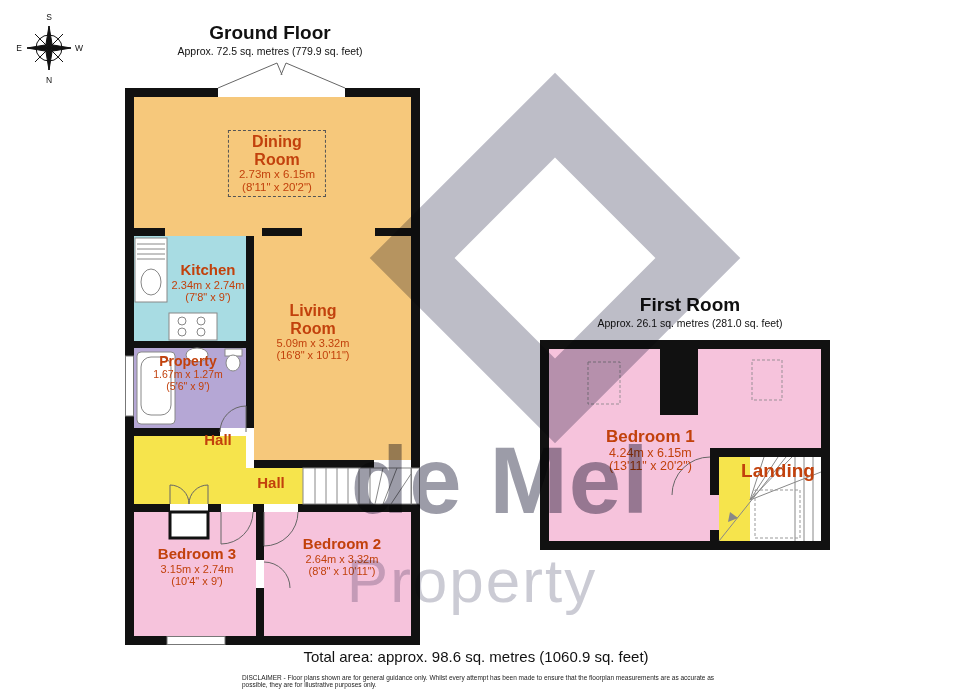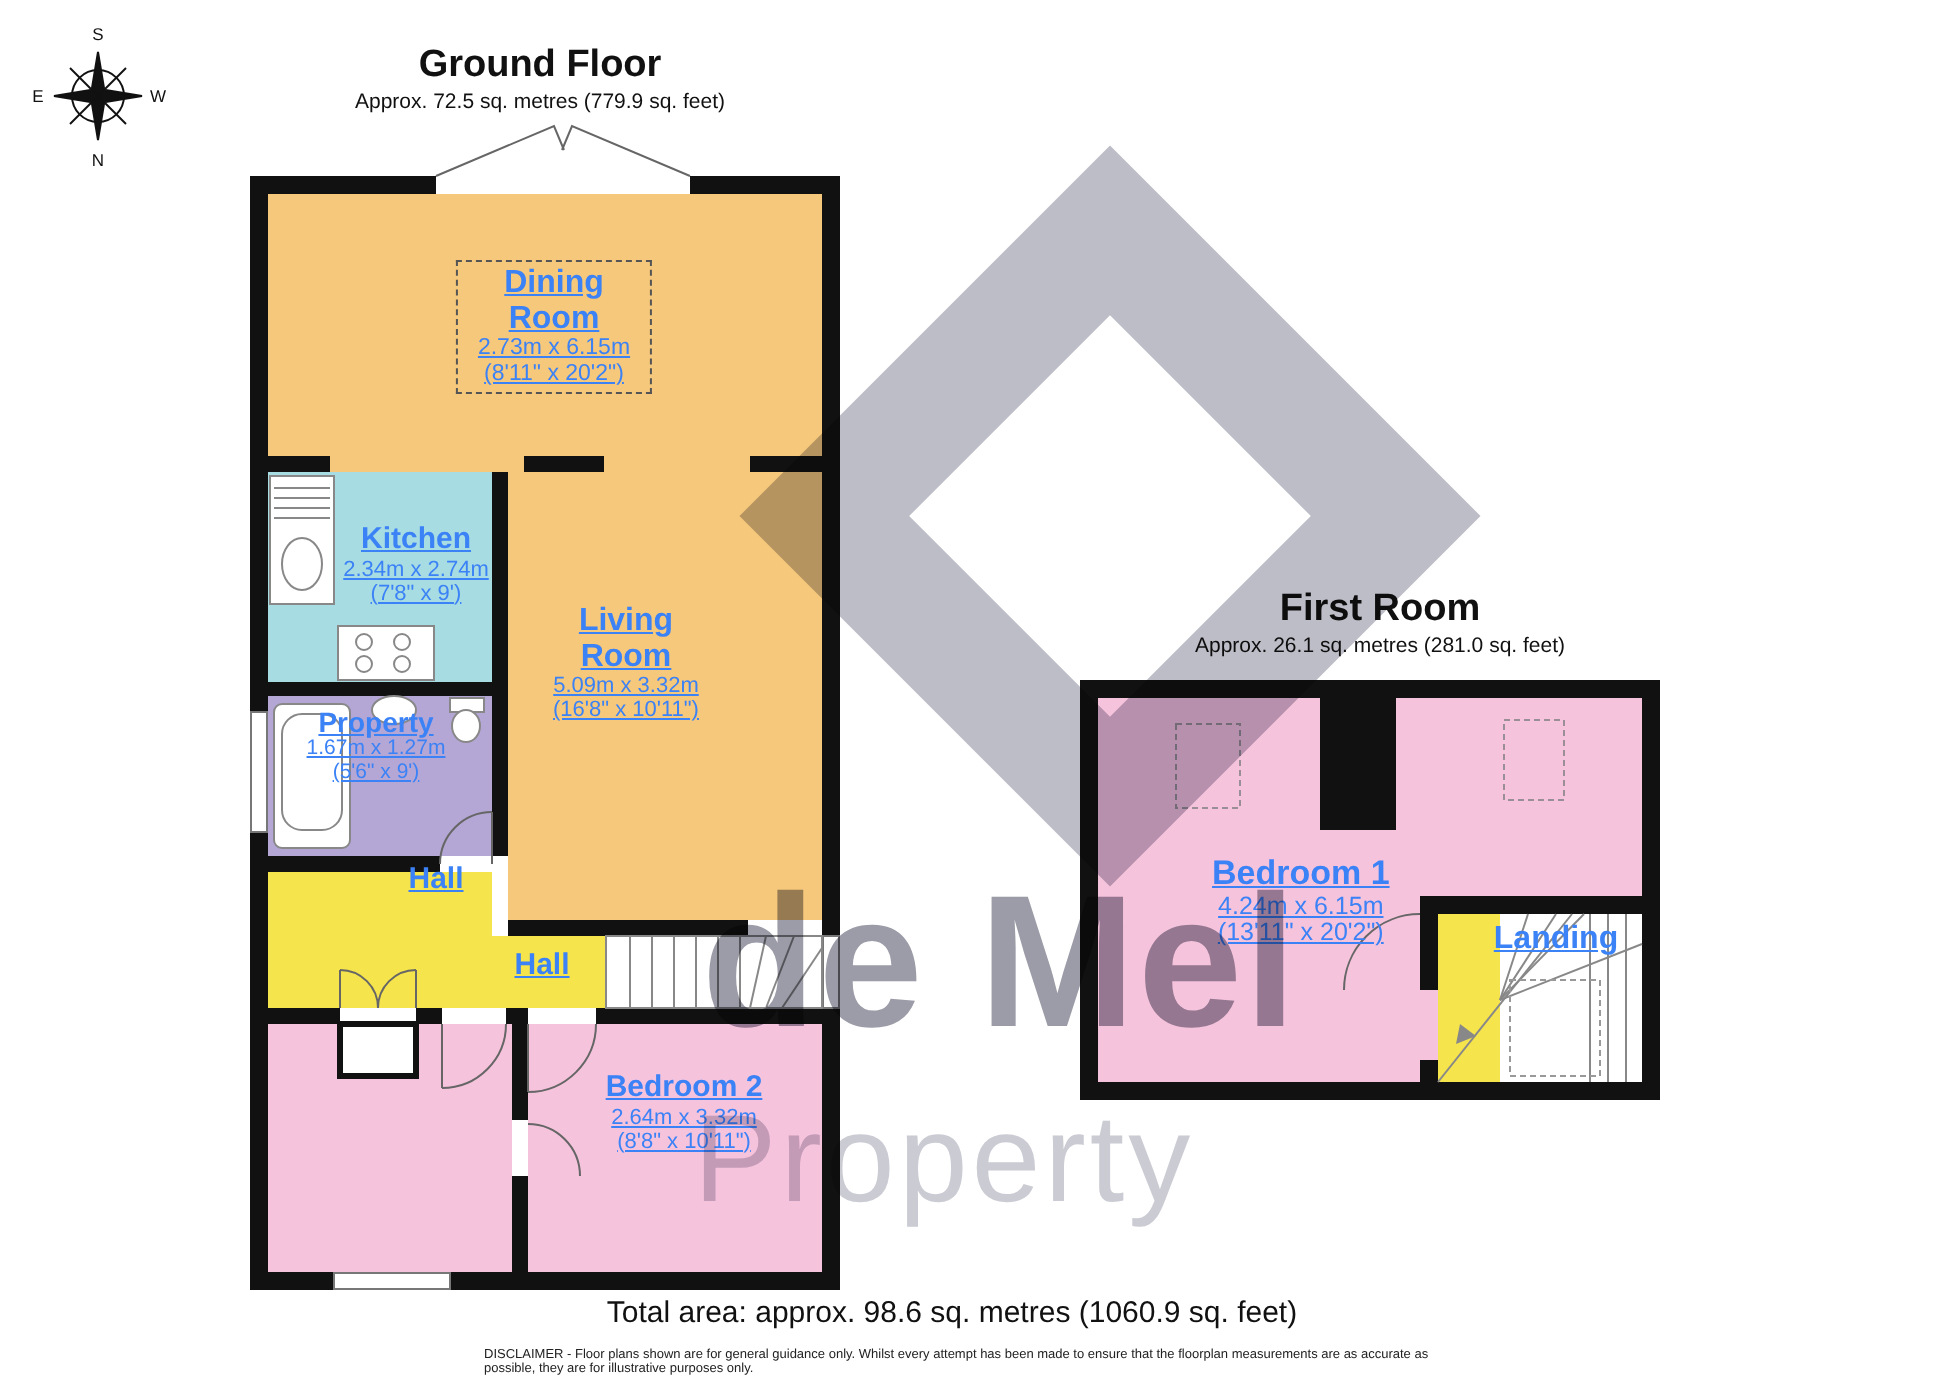--- a/index.html
+++ b/index.html
@@ -1,20 +1,20 @@
 <!DOCTYPE html>
 <html><head>
 <meta charset="utf-8">
 <style>
   html,body{margin:0;padding:0;background:#fff;}
   #stage{position:relative;width:980px;height:690px;background:#fff;overflow:hidden;
          font-family:"Liberation Sans", sans-serif;color:#111;}
   svg{position:absolute;}
   .lbl{position:absolute;text-align:center;transform:translateX(-50%);
-       line-height:1.1;white-space:nowrap;z-index:2;color:#3b82f6;text-decoration:underline;}
+       line-height:1.1;white-space:nowrap;z-index:2;color:#c2410c;}
   .lbl .name{font-weight:bold;display:block;}
   .lbl .dim{display:block;}
   .floor-title{position:absolute;transform:translateX(-50%);text-align:center;
        font-weight:bold;font-size:19px;z-index:2;}
   .floor-sub{position:absolute;transform:translateX(-50%);text-align:center;
        font-size:10.5px;z-index:2;}
   .dashed-box{border:1px dashed #555;padding:2px 10px 3px 10px;}
   .wm{position:absolute;pointer-events:none;mix-blend-mode:multiply;z-index:3;}
   #wm-diamond{left:555px;top:258px;width:262px;height:262px;border-style:solid;border-width:60px;
        box-sizing:border-box;transform:translate(-50%,-50%) rotate(45deg);}
@@ -224,35 +224,40 @@
     <span class="dim" style="font-size:10.5px;">(5'6" x 9')</span>
   </div>
 
   <div class="lbl" style="left:218px;top:432px;">
     <span class="name" style="font-size:15px;">Hall</span>
   </div>
   <div class="lbl" style="left:271px;top:475px;">
     <span class="name" style="font-size:15px;">Hall</span>
   </div>
 
+  <div class="lbl" style="left:197px;top:546px;">
+    <span class="name" style="font-size:15px;">Bedroom 3</span>
+    <span class="dim" style="font-size:11px;">3.15m x 2.74m</span>
+    <span class="dim" style="font-size:11px;">(10'4" x 9')</span>
+  </div>
 
   <div class="lbl" style="left:342px;top:536px;">
     <span class="name" style="font-size:15px;">Bedroom 2</span>
     <span class="dim" style="font-size:11px;">2.64m x 3.32m</span>
     <span class="dim" style="font-size:11px;">(8'8" x 10'11")</span>
   </div>
 
   <div class="lbl" style="left:606px;top:428px;transform:none;text-align:center;">
     <span class="name" style="font-size:17px;">Bedroom 1</span>
     <span class="dim" style="font-size:12.5px;">4.24m x 6.15m</span>
     <span class="dim" style="font-size:12.5px;">(13'11" x 20'2")</span>
   </div>
 
   <div class="lbl" style="left:778px;top:461px;">
-    <span class="name" style="font-size:16px;">Landing</span>
+    <span class="name" style="font-size:19px;">Landing</span>
   </div>
 
   <div id="wm-diamond" class="wm" style="border-color: rgb(189, 189, 199);"></div>
   <div id="wm-line1" class="wm" style="color: rgb(156, 156, 168);">de Mel</div>
   <div id="wm-line2" class="wm" style="color: rgb(203, 203, 212);">Property</div>
 
   <div class="footer-total">Total area: approx. 98.6 sq. metres (1060.9 sq. feet)</div>
   <div class="footer-disc">DISCLAIMER -  Floor plans shown are for general guidance only. Whilst every attempt has been made to ensure that the floorplan measurements are as accurate as possible, they are for illustrative purposes only.</div>
 
 </div>

